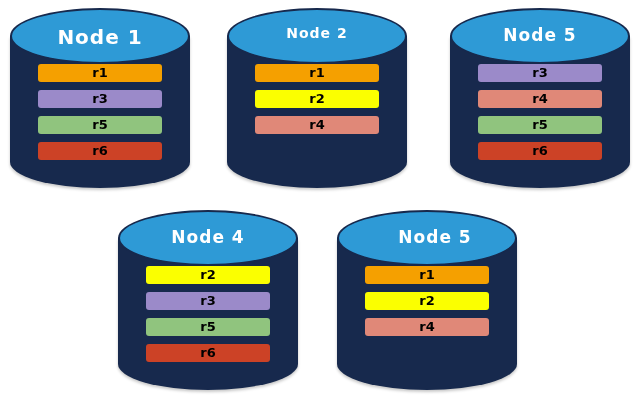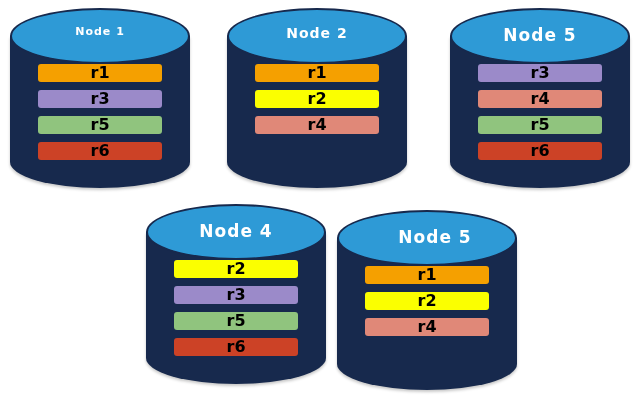--- a/index.html
+++ b/index.html
@@ -57,37 +57,37 @@
   .replica-stack {
     position: absolute;
     z-index: 5;
   }
   .replica-bar {
     height: 18px;
     margin-bottom: 8px;
     border-radius: 3px;
     color: #000000;
     font-weight: bold;
-    font-size: 16px;
+    font-size: 13px;
     line-height: 18px;
     text-align: center;
     box-sizing: border-box;
   }
   .replica-bar:last-child {
     margin-bottom: 0;
   }
 </style>
 </head>
 <body>
 
 <div id="diagram">
     <div class="node" style="left: 10px; top: 8px; width: 180px; height: 180px;">
       <div class="cyl-body" style="top: 28px; height: 152px;"></div>
       <div class="cyl-top" style="height: 56px;"></div>
-      <div class="cyl-label" style="top: 17px; font-size: 11px;">Node 1</div>
+      <div class="cyl-label" style="top: 17px; font-size: 20px;">Node 1</div>
       <div class="replica-stack" style="left: 28px; right: 28px; top: 56px;">
         <div class="replica-bar" style="background: rgb(245, 160, 0);">r1</div>
         <div class="replica-bar" style="background: rgb(155, 138, 201);">r3</div>
         <div class="replica-bar" style="background: rgb(144, 196, 126);">r5</div>
         <div class="replica-bar" style="background: rgb(204, 66, 38);">r6</div>
       </div>
     </div>
     <div class="node" style="left: 227px; top: 8px; width: 180px; height: 180px;">
       <div class="cyl-body" style="top: 28px; height: 152px;"></div>
       <div class="cyl-top" style="height: 56px;"></div>
@@ -102,21 +102,21 @@
       <div class="cyl-body" style="top: 28px; height: 152px;"></div>
       <div class="cyl-top" style="height: 56px;"></div>
       <div class="cyl-label" style="top: 17px; font-size: 17px;">Node 5</div>
       <div class="replica-stack" style="left: 28px; right: 28px; top: 56px;">
         <div class="replica-bar" style="background: rgb(155, 138, 201);">r3</div>
         <div class="replica-bar" style="background: rgb(224, 136, 120);">r4</div>
         <div class="replica-bar" style="background: rgb(144, 196, 126);">r5</div>
         <div class="replica-bar" style="background: rgb(204, 66, 38);">r6</div>
       </div>
     </div>
-    <div class="node" style="left: 118px; top: 204px; width: 180px; height: 180px; margin-left: 28px;">
+    <div class="node" style="left: 118px; top: 210px; width: 180px; height: 180px;">
       <div class="cyl-body" style="top: 28px; height: 152px;"></div>
       <div class="cyl-top" style="height: 56px;"></div>
       <div class="cyl-label" style="top: 17px; font-size: 17px;">Node 4</div>
       <div class="replica-stack" style="left: 28px; right: 28px; top: 56px;">
         <div class="replica-bar" style="background: rgb(251, 255, 0);">r2</div>
         <div class="replica-bar" style="background: rgb(155, 138, 201);">r3</div>
         <div class="replica-bar" style="background: rgb(144, 196, 126);">r5</div>
         <div class="replica-bar" style="background: rgb(204, 66, 38);">r6</div>
       </div>
     </div>

